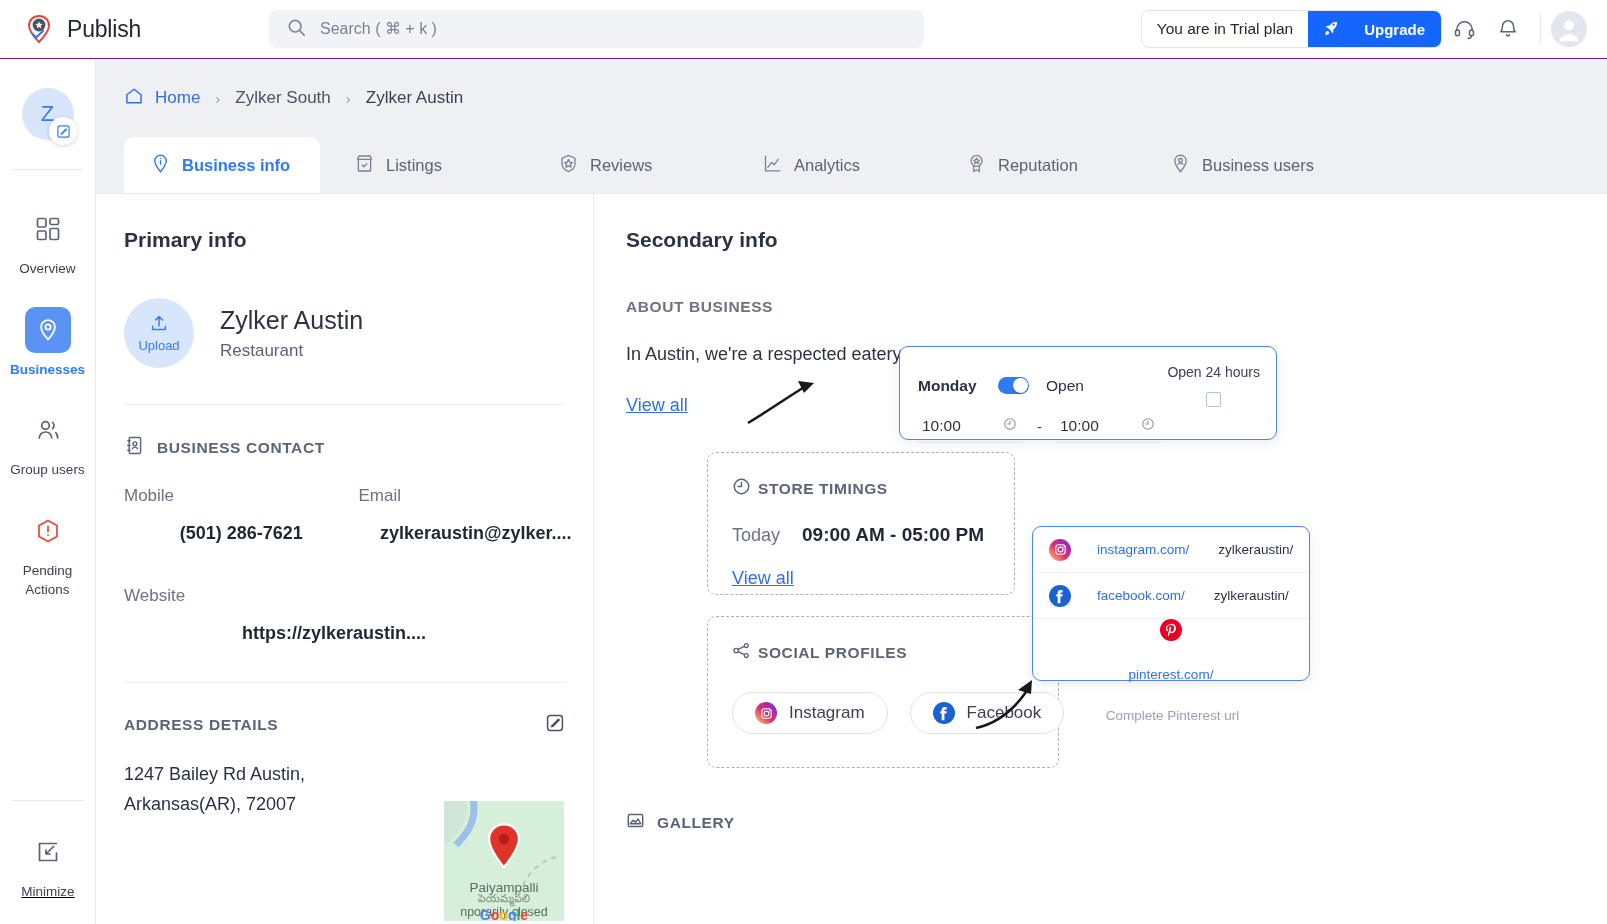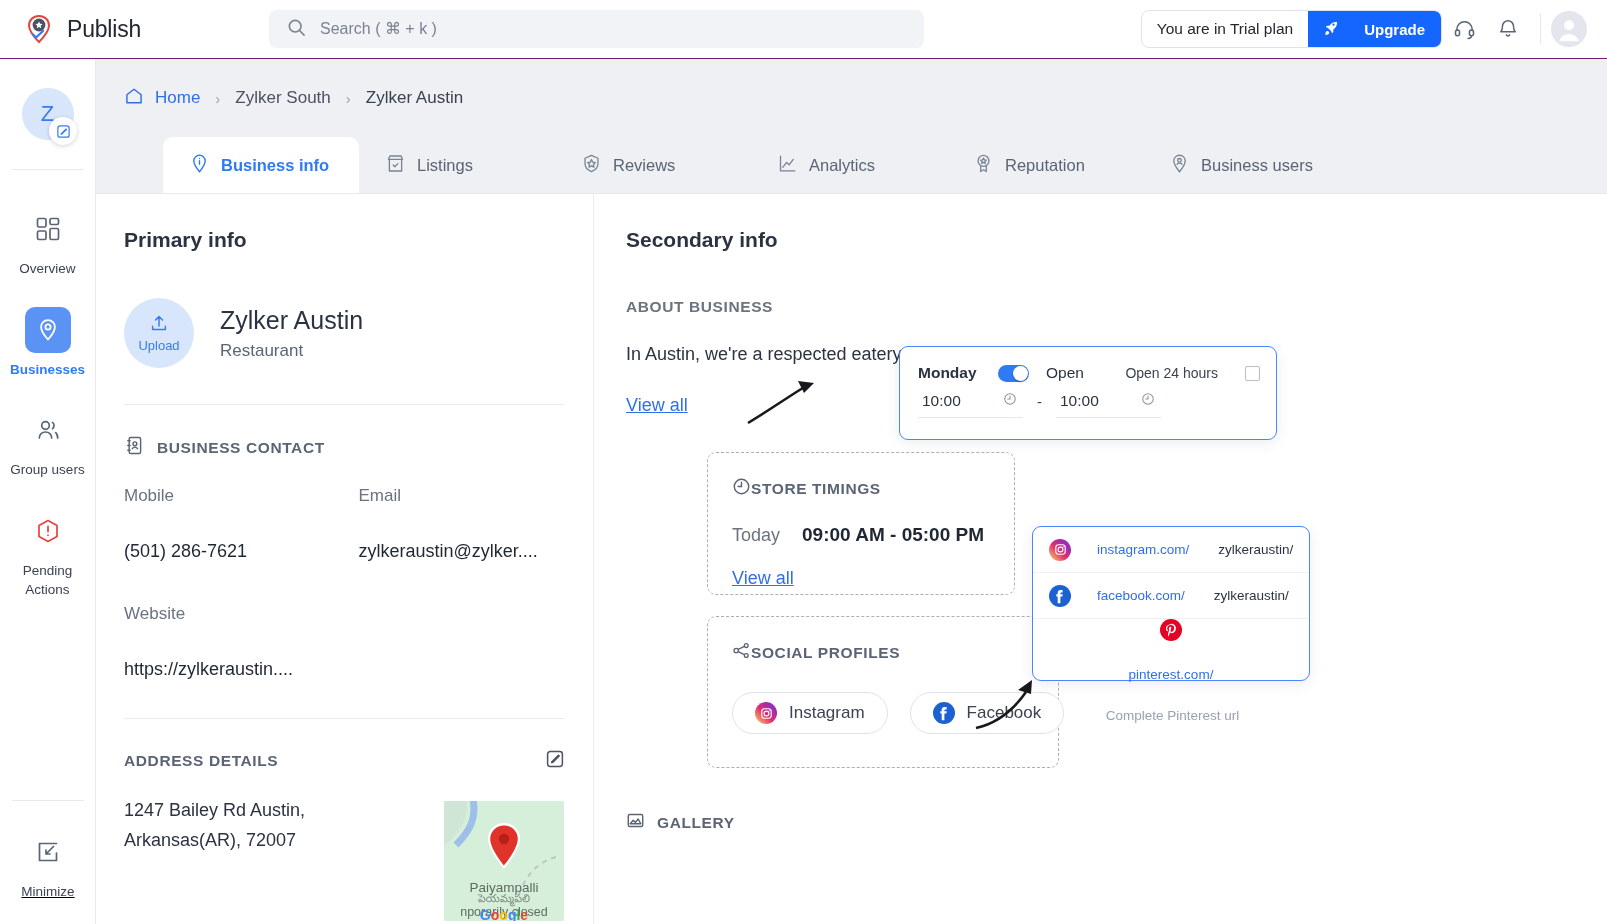--- a/index.html
+++ b/index.html
@@ -87,21 +87,21 @@
 
   .crumbs { height: 78px; display: flex; align-items: center; padding-left: 28px; gap: 15px; }
   .crumb-home { display: flex; align-items: center; gap: 11px; cursor: pointer; }
   .crumb-home-text { color: #2f6fea; font-size: 17px; }
   .crumb-sep { color: #9aa2b1; font-size: 15px; }
   .crumb { font-size: 17px; color: #4a5263; cursor: pointer; }
   .crumb.last { color: #3b4252; }
 
   .tabs {
     display: flex; align-items: flex-end; height: 56px;
-    padding-left: 28px; gap: 0; background: transparent; margin-left: 39px;
+    padding-left: 28px; gap: 8px; background: transparent;
   }
   .tab {
     display: flex; align-items: center; gap: 11px; height: 56px; padding: 0 26px;
     font-size: 16.5px; color: #58607180; color: #5b6475; cursor: pointer;
     border-radius: 10px 10px 0 0; min-width: 196px;
   }
   .tab.active { background: #ffffff; color: #2f7bf6; font-weight: bold; }
 
   .panel {
     position: absolute; top: 134px; left: 0; width: 1511px; height: 731px;
@@ -123,21 +123,21 @@
   .biz-cat { font-size: 17px; color: #5b6475; margin-top: 6px; }
 
   .hr { height: 1px; background: #e9ecf1; margin: 36px 28px 0 0; }
 
   .sec-head { display: flex; align-items: center; gap: 12px; margin-top: 30px; }
   .sec-title { font-size: 15.5px; font-weight: bold; color: #5b6475; letter-spacing: .6px; }
 
   .fields { display: flex; margin-top: 26px; }
   .field { width: 236px; }
   .f-label { font-size: 17px; color: #6b7280; }
-  .f-value { font-size: 18px; color: #1f2733; margin-top: 35px; font-weight: normal; }
+  .f-value { font-size: 18px; color: #1f2733; margin-top: 17px; font-weight: bold; text-align: center; }
 
   .addr-head { display: flex; align-items: center; justify-content: space-between; margin-top: 30px; padding-right: 28px; }
   .addr-text { font-size: 18px; color: #2b3342; line-height: 1.68; margin-top: 22px; }
 
   .map-thumb {
     position: absolute; left: 320px; top: 607px; width: 120px; height: 120px;
     background: #d8efdc; overflow: hidden; border-radius: 2px;
   }
   .map-label { position: absolute; left: 6px; bottom: 26px; width: 108px; text-align: center; font-size: 13.5px; color: #5f6b63; }
   .map-label2 { position: absolute; left: 0; bottom: 14px; width: 120px; text-align: center; font-size: 11px; color: #7a8a7d; }
@@ -146,21 +146,21 @@
 
   
   .about-label { font-size: 15.5px; font-weight: bold; color: #6b7280; letter-spacing: .6px; margin-top: 46px; }
   .about-text { font-size: 18px; color: #2b3342; margin-top: 28px; }
   .link-blue { color: #2f6fea; font-size: 18px; text-decoration: underline; cursor: pointer; display: inline-block; margin-top: 30px; }
 
   .dashbox { position: absolute; border: 1.5px dashed #a9b0bd; border-radius: 9px; }
   #store-timings-box { left: 105px; top: 258px; width: 308px; height: 143px; }
   #social-box { left: 105px; top: 422px; width: 352px; height: 152px; }
 
-  .box-head { display: flex; align-items: center; gap: 0; padding: 24px 0 0 24px; }
+  .box-head { display: flex; align-items: center; gap: 7px; padding: 24px 0 0 24px; }
   .box-title { font-size: 15.5px; font-weight: bold; color: #5b6475; letter-spacing: .6px; }
   .today-row { display: flex; align-items: baseline; gap: 22px; padding: 24px 0 0 24px; }
   .today-label { font-size: 18px; color: #6b7280; }
   .today-time { font-size: 19px; color: #1f2733; font-weight: bold; }
   .box-link { margin-left: 24px; margin-top: 22px; }
 
   .chiprow { display: flex; gap: 22px; padding: 28px 0 0 24px; }
   .chip {
     display: flex; align-items: center; gap: 12px; height: 42px; padding: 0 22px;
     border: 1px solid #dfe3ea; border-radius: 22px; background: #fff;
@@ -178,21 +178,21 @@
   .hours-r1 { display: flex; align-items: center; padding: 17px 0 0 18px; }
   .hours-day { font-size: 15.5px; font-weight: bold; color: #2b3342; width: 80px; }
   .toggle {
     width: 31px; height: 17px; background: #2f7bf6; border-radius: 9px; position: relative; cursor: pointer;
   }
   .toggle .knob {
     position: absolute; right: 1px; top: 1px; width: 15px; height: 15px; border-radius: 50%;
     background: #fff; box-shadow: 0 1px 2px rgba(0,0,0,.3);
   }
   .hours-open { font-size: 15.5px; color: #2b3342; margin-left: 17px; }
-  .hours-24 { margin-left: auto; display: flex; align-items: center; gap: 27px; padding-right: 16px; }
+  .hours-24 { margin-left: auto; display: flex; align-items: center; gap: 12px; padding-right: 16px; flex-direction: column; }
   .hours-24-label { font-size: 14px; color: #3b4252; }
   .cbox { width: 15px; height: 15px; border: 1px solid #b8bfcc; border-radius: 2px; background: #fff; cursor: pointer; }
 
   .hours-r2 { display: flex; align-items: center; padding: 10px 0 0 18px; gap: 0; }
   .time-field {
     display: flex; align-items: center; justify-content: space-between;
     width: 105px; border-bottom: 1px solid #e3e6ec; padding: 0 6px 7px 4px; cursor: text;
   }
   .time-val { font-size: 15.5px; color: #2b3342; }
   .dash-sep { font-size: 15px; color: #3b4252; margin: 0 14px 7px; }

